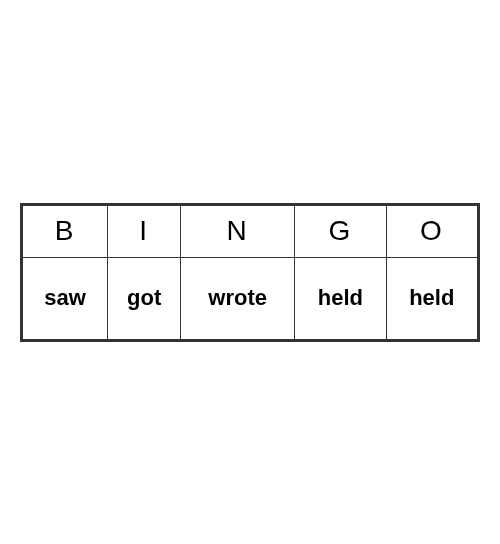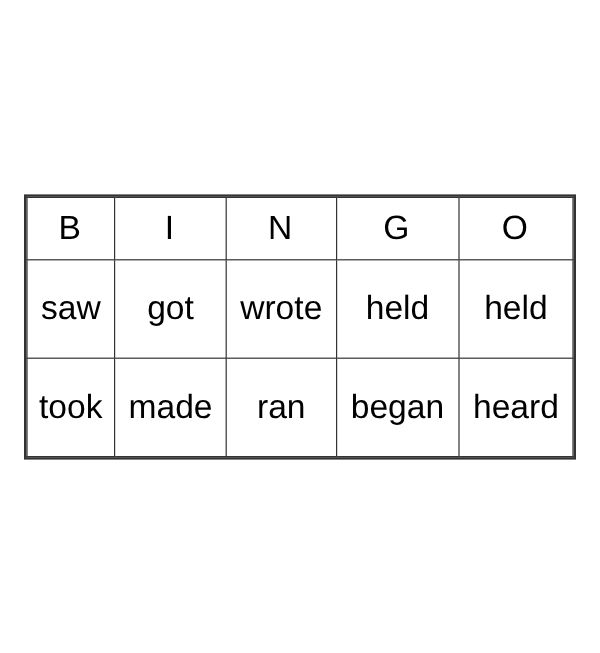--- a/index.html
+++ b/index.html
@@ -38,21 +38,22 @@
 
     .bingo-table th {
       font-size: 28px;
       font-weight: normal;
       height: 52px;
       letter-spacing: 2px;
     }
 
     .bingo-table td {
       height: 82px;
-      font-size: 28px;
+      font-size: 22px;
+      font-weight: bold;
     }
 
     .small-text {
       font-size: 16px;
     }
   </style>
 </head>
 <body>
 
 <div class="bingo-container">
@@ -67,22 +68,15 @@
         </tr>
     </thead>
     <tbody id="table-body">
     <tr>
           <td>saw</td>
           <td>got</td>
           <td>wrote</td>
           <td class="small-text">held</td>
           <td>held</td>
         </tr>
-        <tr>
-          <td>took</td>
-          <td>made</td>
-          <td>ran</td>
-          <td class="small-text">began</td>
-          <td>heard</td>
-        </tr>
       </tbody>
   </table>
 </div>
 
 </body></html>

